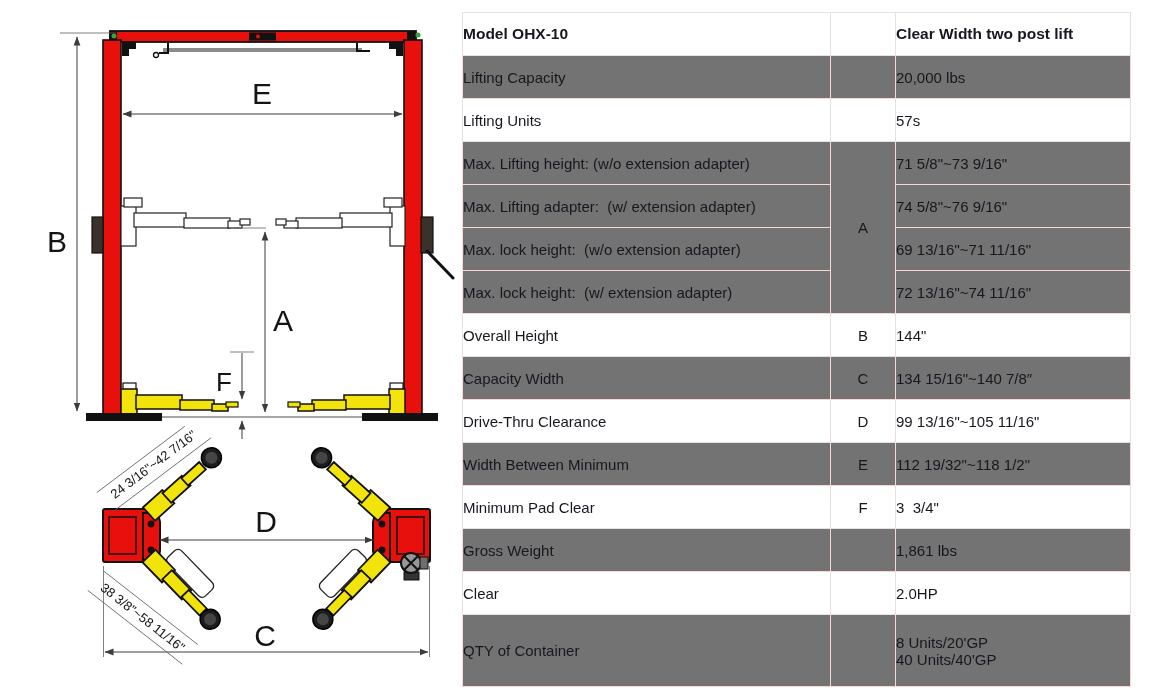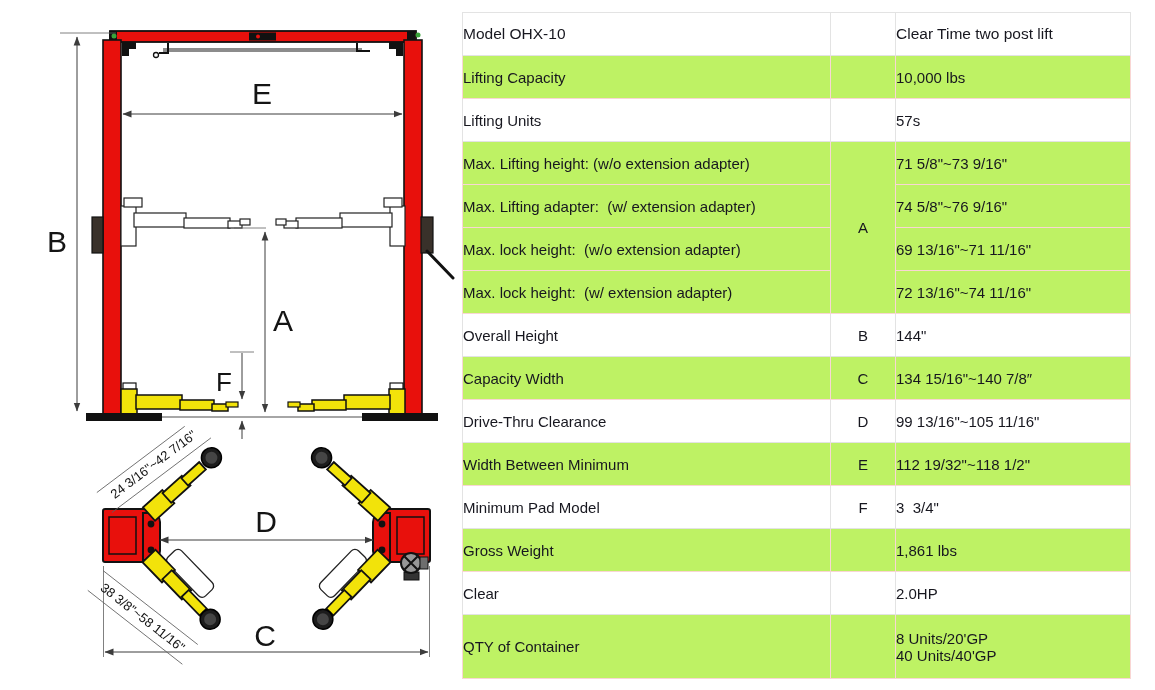--- a/index.html
+++ b/index.html
@@ -4,26 +4,26 @@
 <style>
   html,body{margin:0;padding:0;background:#fff;}
   .page{position:relative;width:1155px;height:690px;background:#fff;overflow:hidden;
         font-family:"Liberation Sans","DejaVu Sans",sans-serif;color:#17171f;}
   .diagram-wrap{position:absolute;left:0;top:0;width:460px;height:690px;}
   .spec-table{position:absolute;left:462px;top:12px;width:668px;border-collapse:collapse;
               table-layout:fixed;font-size:15px;color:#17171f;}
   .spec-table td,.spec-table th{border:1px solid #e3e3e3;padding:0;vertical-align:middle;
               white-space:pre-wrap;overflow:hidden;}
   .spec-table tr{height:43px;}
-  .spec-table tr.tall{height:64px;}
+  .spec-table tr.tall{height:72px;}
   .col-label{width:368px;padding-left:9px;text-align:left;font-weight:normal;}
   .col-letter{width:65px;text-align:center;}
   .col-value{width:235px;padding-left:11px;text-align:left;font-weight:normal;}
-  tr.pink td,tr.pink th{background:#bef264;border-color:#f9d6d4;}
-  tr.head th{font-weight:normal;font-size:15.5px;background:#fff;margin-left:32px;}
+  tr.pink td,tr.pink th{background:#737373;border-color:#f9d6d4;}
+  tr.head th{font-weight:bold;font-size:15.5px;background:#fff;margin-left:32px;}
   svg text{font-family:"Liberation Sans","DejaVu Sans",sans-serif;fill:#141414;}
   .dimline{stroke:#3c3c3c;stroke-width:1;fill:none;}
   .thinline{stroke:#606060;stroke-width:0.8;fill:none;}
 </style>
 </head>
 <body>
 
 <div class="page">
 
   <div class="diagram-wrap">
@@ -196,28 +196,28 @@
   <table class="spec-table">
     <colgroup>
         <col style="width:368px">
         <col style="width:65px">
         <col style="width:235px">
       </colgroup>
     <thead>
       <tr class="head">
         <th class="col-label">Model OHX-10</th>
         <th class="col-letter"></th>
-        <th class="col-value">Clear Time two post lift</th>
+        <th class="col-value">Clear Width two post lift</th>
       </tr>
     </thead>
     <tbody>
         <tr class="pink">
           <td class="col-label">Lifting Capacity</td>
           <td class="col-letter"></td>
-          <td class="col-value">10,000 lbs</td>
+          <td class="col-value">20,000 lbs</td>
         </tr>
         <tr class="">
           <td class="col-label">Lifting Units</td>
           <td class="col-letter"></td>
           <td class="col-value">57s</td>
         </tr>
         <tr class="pink">
           <td class="col-label">Max. Lifting height: (w/o extension adapter)</td>
           <td class="col-letter" rowspan="4">A</td>
           <td class="col-value">71 5/8"~73 9/16"</td>
@@ -248,21 +248,21 @@
           <td class="col-label">Drive-Thru Clearance</td>
           <td class="col-letter">D</td>
           <td class="col-value">99 13/16"~105 11/16"</td>
         </tr>
         <tr class="pink">
           <td class="col-label">Width Between Minimum</td>
           <td class="col-letter">E</td>
           <td class="col-value">112 19/32"~118 1/2"</td>
         </tr>
         <tr class="">
-          <td class="col-label">Minimum Pad Model</td>
+          <td class="col-label">Minimum Pad Clear</td>
           <td class="col-letter">F</td>
           <td class="col-value">3  3/4"</td>
         </tr>
         <tr class="pink">
           <td class="col-label">Gross Weight</td>
           <td class="col-letter"></td>
           <td class="col-value">1,861 lbs</td>
         </tr>
         <tr class="">
           <td class="col-label">Clear</td>

